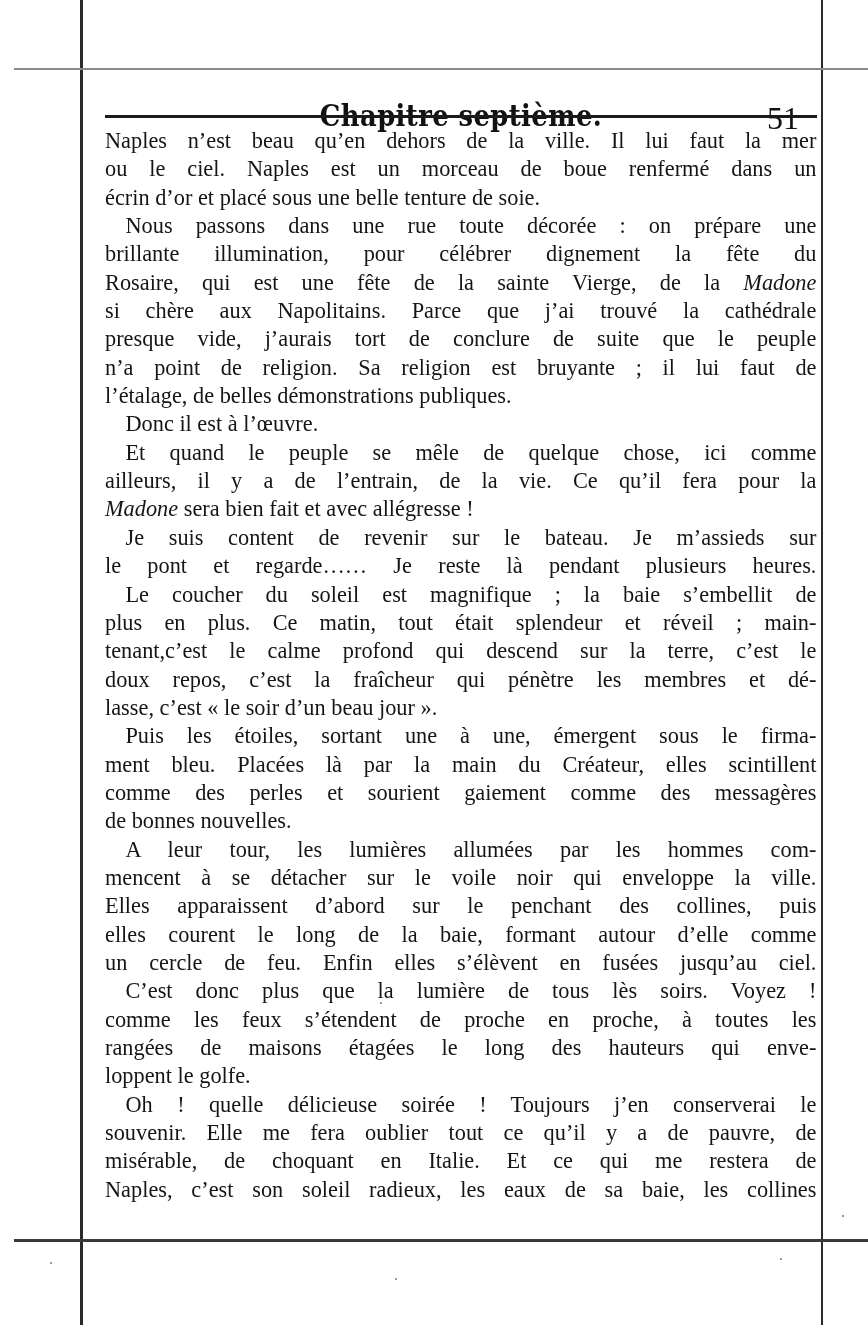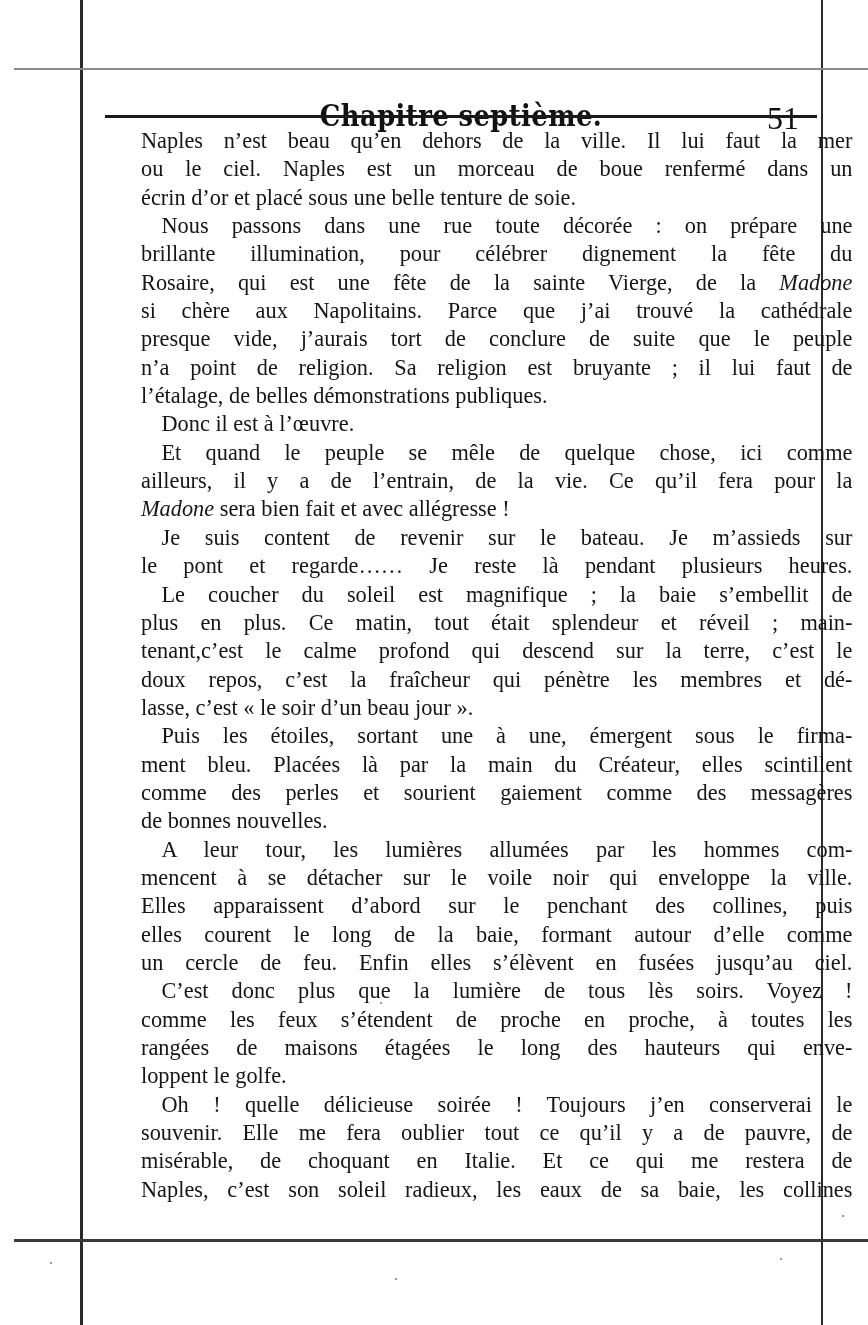--- a/index.html
+++ b/index.html
@@ -70,21 +70,20 @@
       width: 712px;
       height: 3px;
       background: #1a1a1a;
     }
 
     .body-text {
       position: absolute;
       left: 105px;
       top: 126px;
       width: 712px;
-      margin-left: 36px;
     }
     .line {
       display: block;
       height: 28.35px;
       line-height: 28.35px;
       font-size: 24px;
       white-space: nowrap;
       text-align: justify;
       text-align-last: justify;
       transform: scaleX(0.93);

